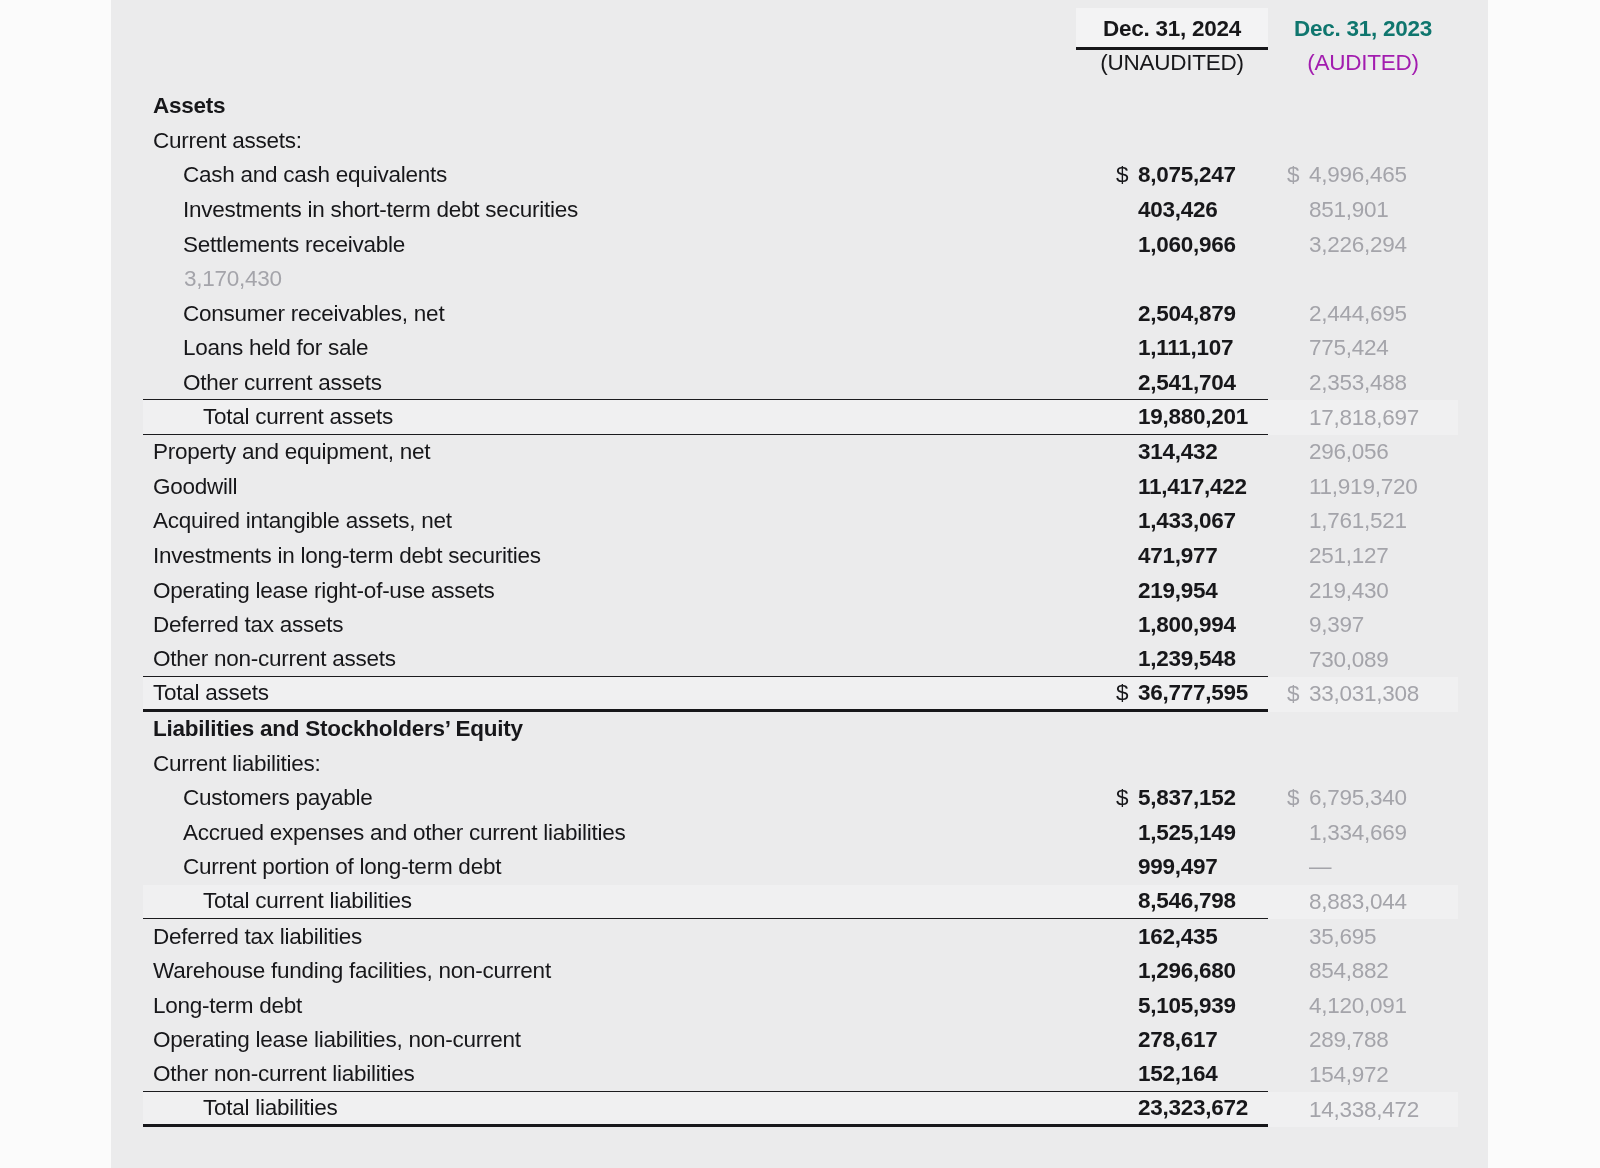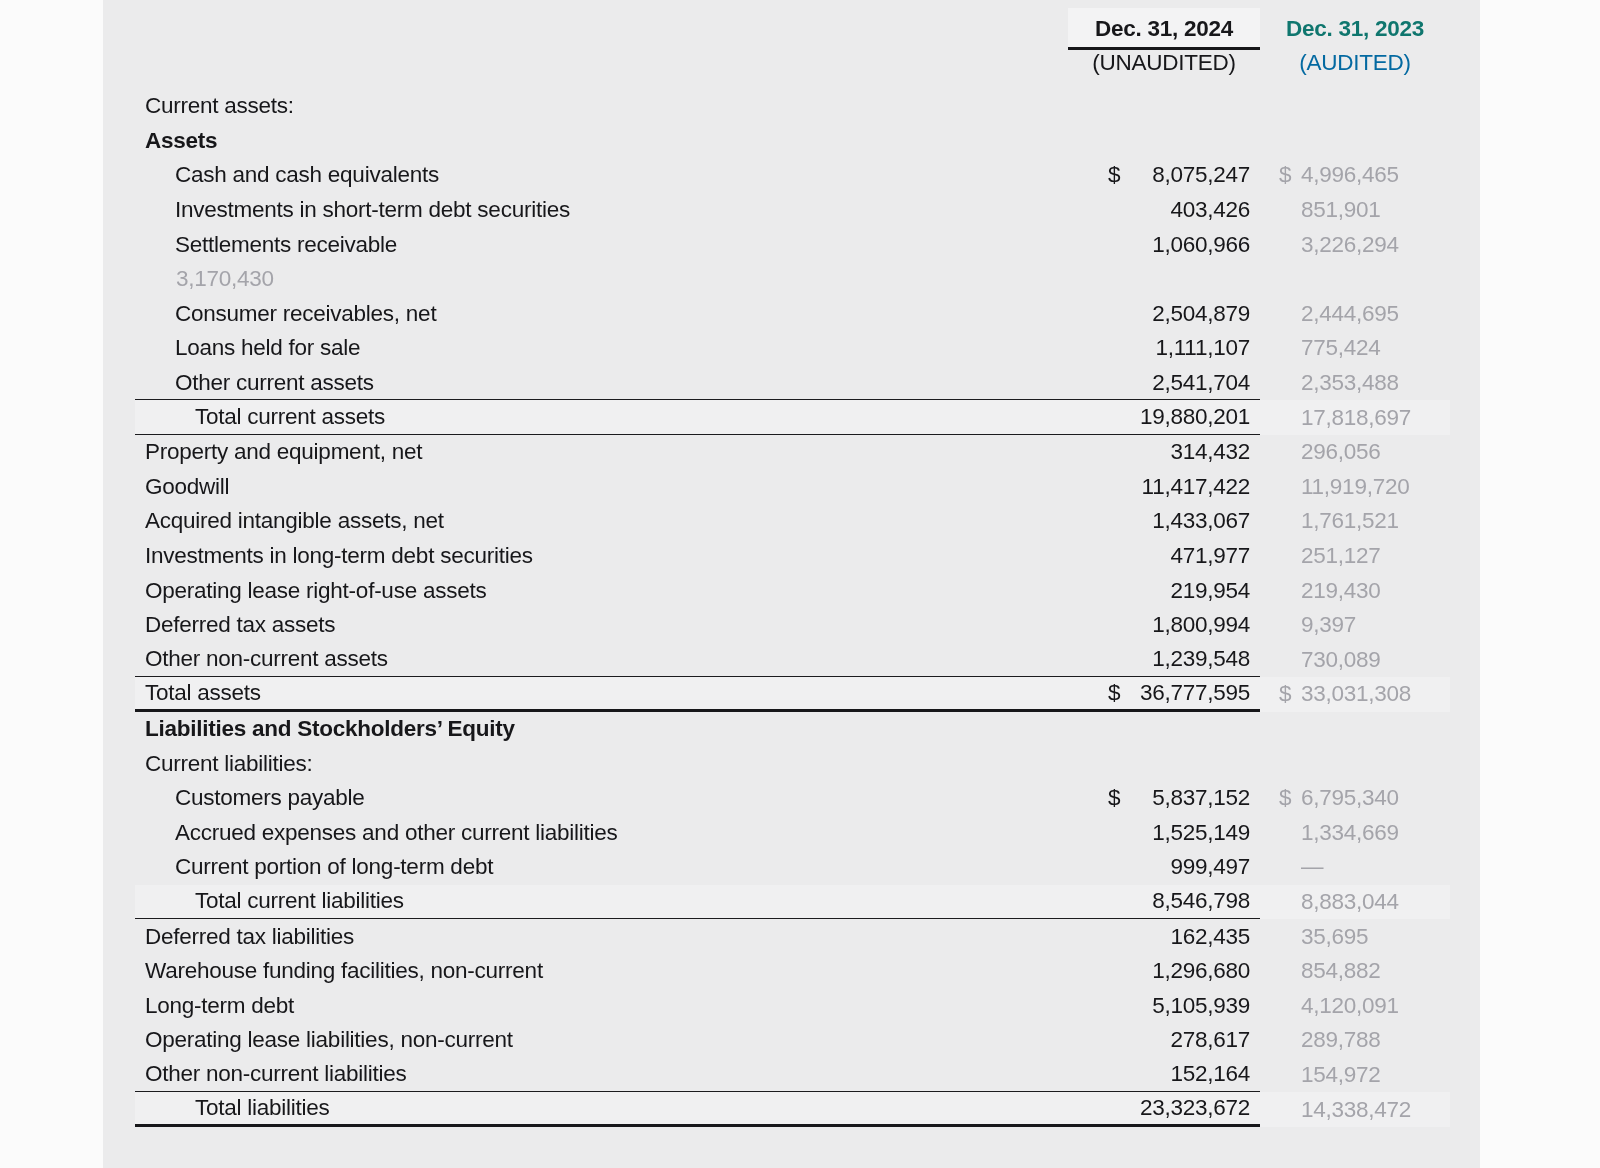--- a/index.html
+++ b/index.html
@@ -7,21 +7,21 @@
   body {
     font-family:"Liberation Sans","DejaVu Sans",sans-serif;
     font-size:22.5px;
     letter-spacing:-0.25px;
     color:#17171a;
     background:#fbfbfb;
     overflow:hidden;
   }
   .page { position:relative; width:1600px; height:1168px; background:#fbfbfb; }
   .sheet {
-    position:absolute; left:103px; top:0;
+    position:absolute; left:111px; top:0;
     width:1377px; height:1168px;
     background:#ebebec;
   }
 
   
   .hline1 { display:flex; align-items:flex-end; height:50px; padding:0 30px 0 32px; }
   .hline2 { display:flex; height:36px; padding:0 30px 0 32px; }
   .hspacer { flex:1; }
   .hcell-24 {
     width:192px; height:42px;
@@ -33,36 +33,36 @@
   }
   .hcell-23 {
     width:190px; height:42px;
     border-bottom:3px solid transparent;
     display:flex; align-items:flex-end; justify-content:center;
     padding-bottom:5px;
     font-weight:bold;
     color:#0f766e;
   }
   .hsub-24 { width:192px; text-align:center; }
-  .hsub-23 { width:190px; text-align:center; color:#0369a1; }
+  .hsub-23 { width:190px; text-align:center; color:#a21caf; }
 
   
   #rows { padding:3px 30px 0 32px; }
   .row { display:flex; height:34.6px; }
   .row.band { background:#f0f0f1; }
   .c-main { width:1125px; display:flex; align-items:center; }
   .c-main.rule-thin  { border-bottom:1.5px solid #1b1b1e; }
   .c-main.rule-thick { border-bottom:3px solid #17171a; }
   .c-prev { width:190px; display:flex; align-items:center; padding:0 17px 0 19px; color:#a4a4aa; }
   .label { flex:1; padding-left:10px; white-space:nowrap; overflow:hidden; }
   .label.ind1 { padding-left:40px; }
   .label.ind2 { padding-left:60px; }
   .label.sec  { font-weight:bold; }
   .cur  { width:22px; text-align:left; }
-  .val  { width:130px; padding-right:10px; text-align:right; white-space:nowrap; }
+  .val  { width:130px; padding-right:10px; text-align:left; white-space:nowrap;font-weight:bold; }
   .curp { width:22px; text-align:left; }
   .valp { flex:1; text-align:left; white-space:nowrap; }
 </style>
 </head>
 <body>
 
 <div class="page">
   <div class="sheet">
 
     <div class="hline1">
@@ -73,32 +73,32 @@
 
     <div class="hline2">
       <div class="hspacer"></div>
       <div class="hsub-24">(UNAUDITED)</div>
       <div class="hsub-23">(AUDITED)</div>
     </div>
 
     <div id="rows">
         <div class="row">
           <div class="c-main">
+            <div class="label ind0 sec">Assets</div>
+            <div class="cur"></div>
+            <div class="val"></div>
+          </div>
+          <div class="c-prev">
+            <div class="curp"></div>
+            <div class="valp"></div>
+          </div>
+        </div>
+        <div class="row">
+          <div class="c-main">
             <div class="label ind0">Current assets:</div>
-            <div class="cur"></div>
-            <div class="val"></div>
-          </div>
-          <div class="c-prev">
-            <div class="curp"></div>
-            <div class="valp"></div>
-          </div>
-        </div>
-        <div class="row">
-          <div class="c-main">
-            <div class="label ind0 sec">Assets</div>
             <div class="cur"></div>
             <div class="val"></div>
           </div>
           <div class="c-prev">
             <div class="curp"></div>
             <div class="valp"></div>
           </div>
         </div>
         <div class="row">
           <div class="c-main">

